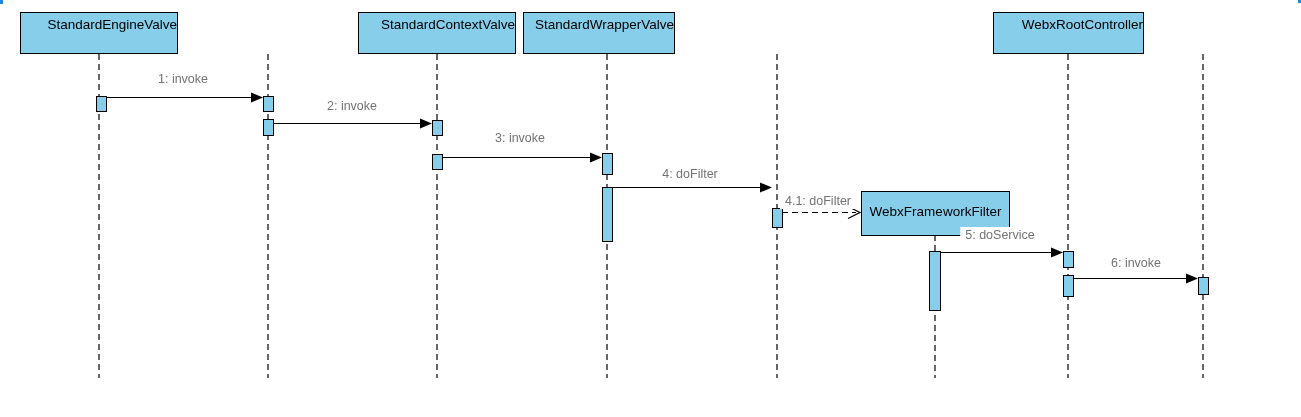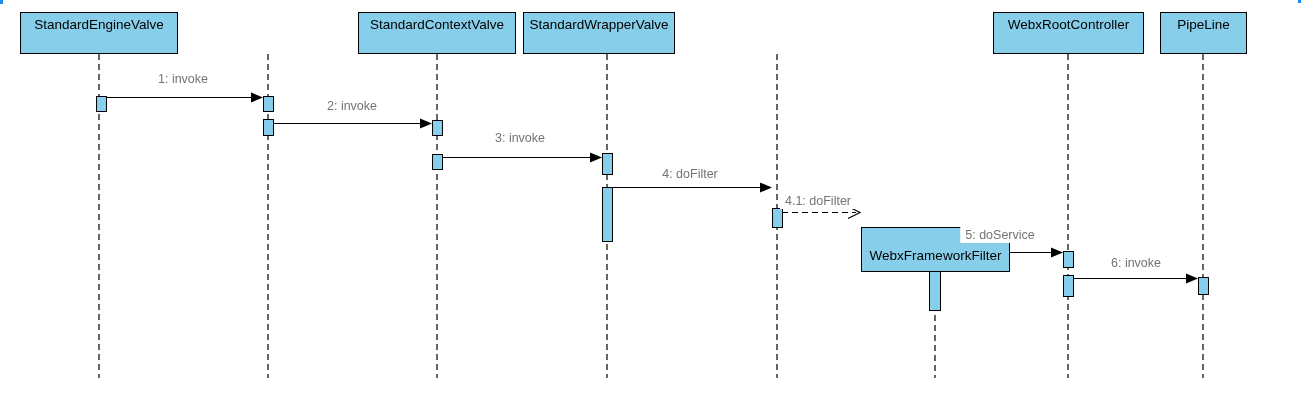--- a/index.html
+++ b/index.html
@@ -21,36 +21,35 @@
   .wires .lifeline{stroke:var(--line-color);stroke-width:1.2;stroke-dasharray:6,4;}
   .wires .msgline{stroke:var(--line-color);stroke-width:1.2;}
   .wires .msgline.dashed{stroke-dasharray:6,4;}
   .wires .head-filled{fill:var(--line-color);stroke:none;}
   .wires .head-open{fill:none;stroke:var(--line-color);stroke-width:1.2;}
   .pbox{
     position:absolute;top:12px;height:42px;
     background:var(--node-fill);
     border:1.5px solid var(--node-border);
     box-sizing:border-box;
-    display:flex;justify-content:center;align-items:flex-start;
+    display:flex;justify-content:flex-end;align-items:flex-start;
     padding-top:4px;
     font-size:13.5px;color:#000;
     white-space:nowrap;
   }
   .cbox{
     position:absolute;
     background:var(--node-fill);
     border:1.5px solid var(--node-border);
     box-sizing:border-box;
-    display:flex;justify-content:center;align-items:center;
+    display:flex;justify-content:center;align-items:flex-start;
     padding-top:12px;
     font-size:13.5px;color:#000;
     white-space:nowrap;
     z-index:3;
-    margin-top:36px;
   }
   .act{
     position:absolute;
     background:var(--node-fill);
     border:1px solid var(--node-border);
     box-sizing:border-box;
     z-index:2;
   }
   .mlabel{
     position:absolute;
@@ -119,23 +118,20 @@
     </div>
   <div class="pbox" style="left:358px;width:158px">
       <span>StandardContextValve</span>
     </div>
   <div class="pbox" style="left:523px;width:152px">
       <span>StandardWrapperValve</span>
     </div>
   <div class="pbox" style="left:993px;width:151px">
       <span>WebxRootController</span>
     </div>
-  <div class="pbox" style="left:1160px;width:87px">
-      <span>PipeLine</span>
-    </div>
 
   <div class="cbox" style="left:861px;top:191px;width:149px;height:45px">
       <span>WebxFrameworkFilter</span>
     </div>
 
   <div class="mlabel" style="left:183px;top:71px">1: invoke</div>
   <div class="mlabel" style="left:352px;top:98px">2: invoke</div>
   <div class="mlabel" style="left:520px;top:130px">3: invoke</div>
   <div class="mlabel" style="left:690px;top:166px">4: doFilter</div>
   <div class="mlabel" style="left:818px;top:193px">4.1: doFilter</div>

